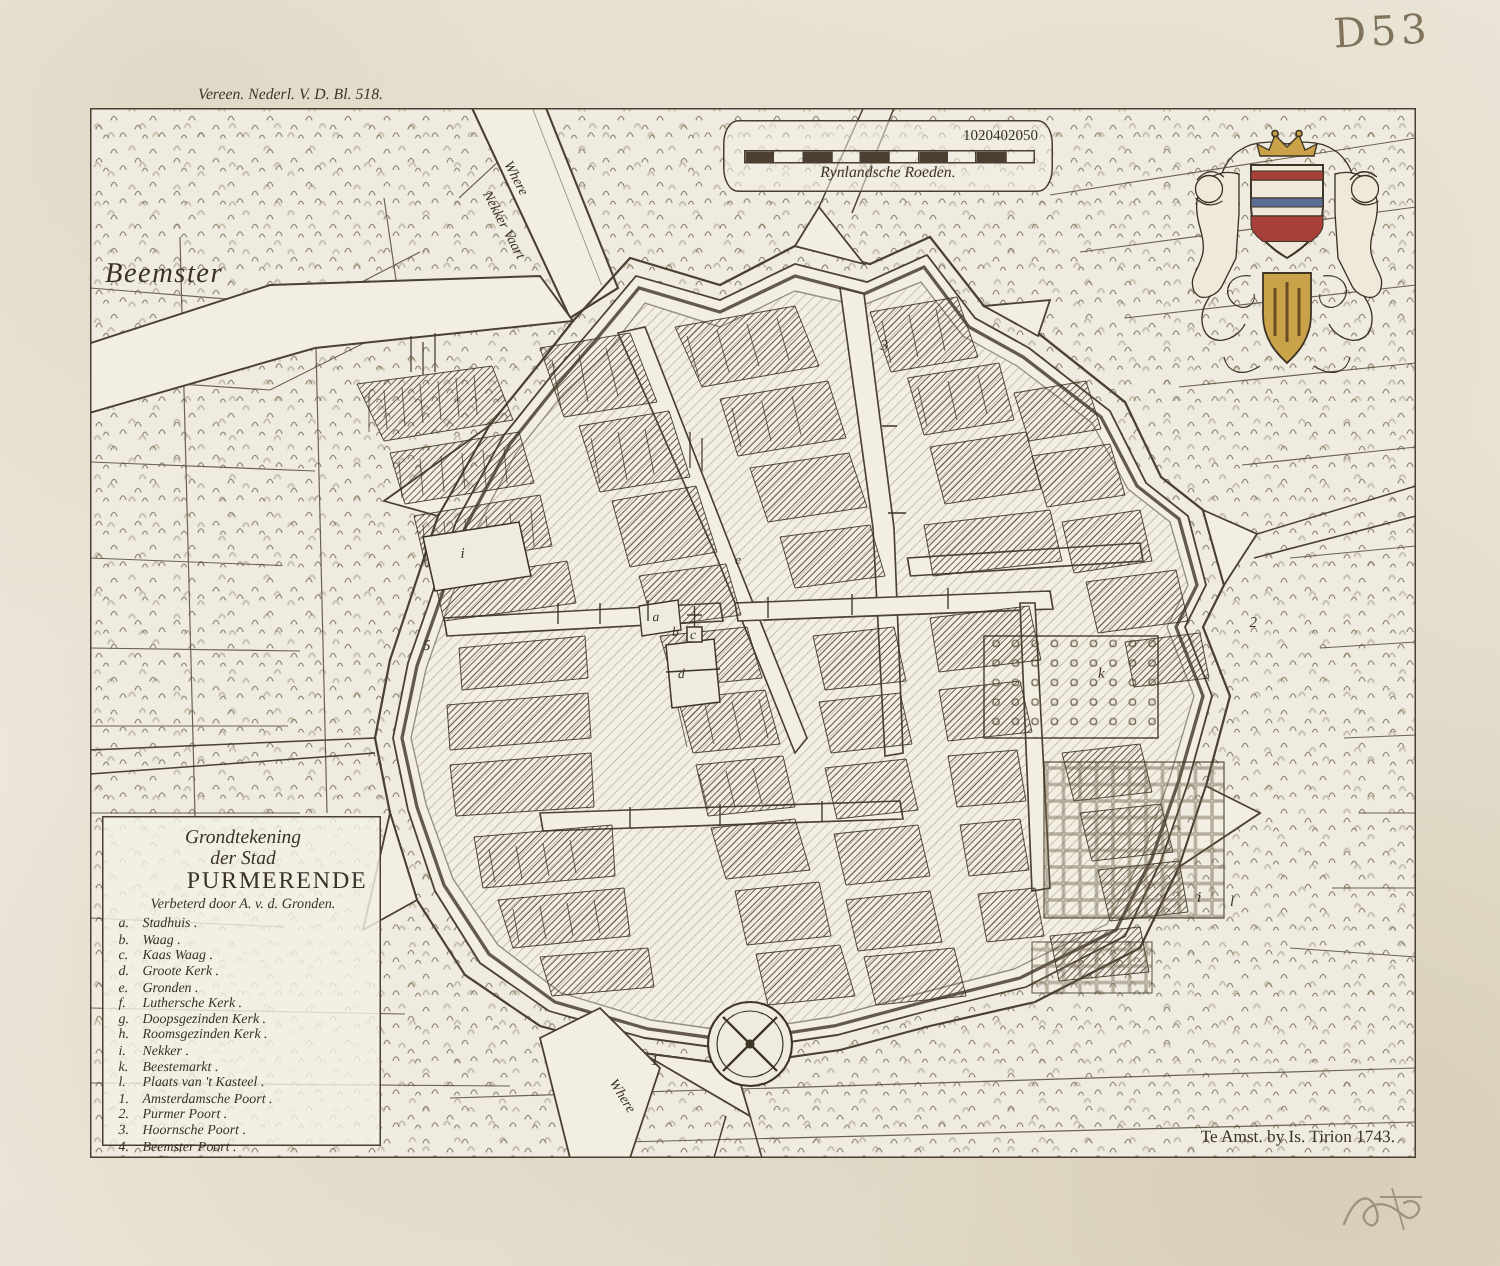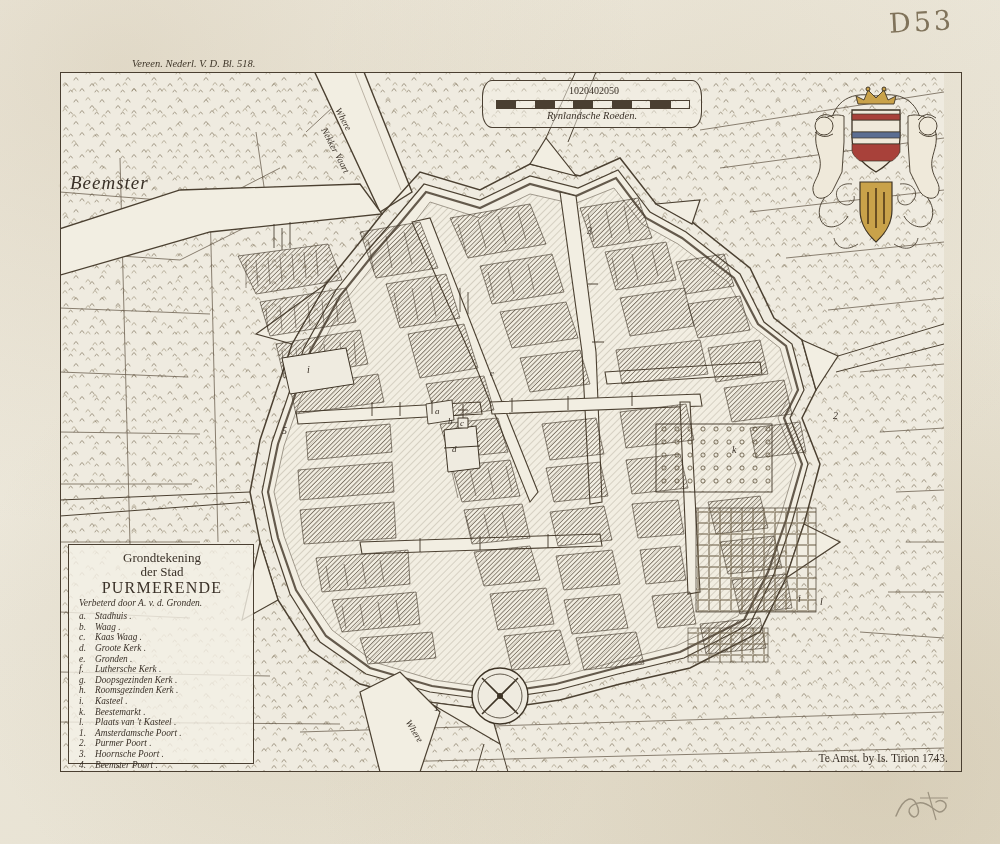--- a/index.html
+++ b/index.html
@@ -71,21 +71,20 @@
     opacity: .55;
   }
 
   
   #plate {
     position: absolute;
     left: 60px;
     top: 72px;
     width: 884px;
     height: 700px;
-    padding-left: 18px;
   }
   #plate-border {
     position: absolute;
     inset: 0;
     border: 1.6px solid #4a3f31;
     box-sizing: border-box;
   }
   #plate-inner {
     position: absolute;
     inset: 0;
@@ -138,21 +137,21 @@
   #scalebar .sb-frame {
     position: absolute; inset: 0;
     border: 1.3px solid #4a3f31;
     border-radius: 10px / 16px;
     background: rgba(243,239,228,0.55);
   }
   #scalebar .sb-nums {
     position: absolute;
     left: 14px; right: 10px; top: 5px;
     display: flex;
-    justify-content: center;
+    justify-content: flex-end;
     font-size: 10px;
     color: #3a3128;
   }
   #scalebar .sb-ruler {
     position: absolute;
     left: 14px; right: 12px; top: 20px;
     height: 7px;
     border: 1px solid #4a3f31;
     display: flex;
   }
@@ -189,30 +188,31 @@
     height: 220px;
     padding: 6px 8px 4px 10px;
     box-sizing: border-box;
     background: rgba(243,239,228,0.82);
     border: 1.2px solid #4a3f31;
     color: #3a3128;
   }
   #legend .lg-t1 {
     text-align: center;
     font-size: 13px;
+    font-style: italic;
     line-height: 1.05;
   }
   #legend .lg-t2 {
-    text-align: center;
+    text-align: right;
     font-size: 16px;
     letter-spacing: 1.2px;
     margin-top: 1px;
   }
   #legend .lg-t3 {
-    text-align: left;
+    text-align: center;
     font-size: 9.5px;
     font-style: italic;
     margin-top: 1px;
     margin-bottom: 3px;
   }
   #legend ul {
     list-style: none;
     margin: 0;
     padding: 0;
   }
@@ -621,21 +621,21 @@
           <li>
               <span class="k">g.</span>
               <span>Doopsgezinden Kerk .</span>
             </li>
           <li>
               <span class="k">h.</span>
               <span>Roomsgezinden Kerk .</span>
             </li>
           <li>
               <span class="k">i.</span>
-              <span>Kasteel .</span>
+              <span>Nekker .</span>
             </li>
           <li>
               <span class="k">k.</span>
               <span>Beestemarkt .</span>
             </li>
           <li>
               <span class="k">l.</span>
               <span>Plaats van 't Kasteel .</span>
             </li>
           <li>

